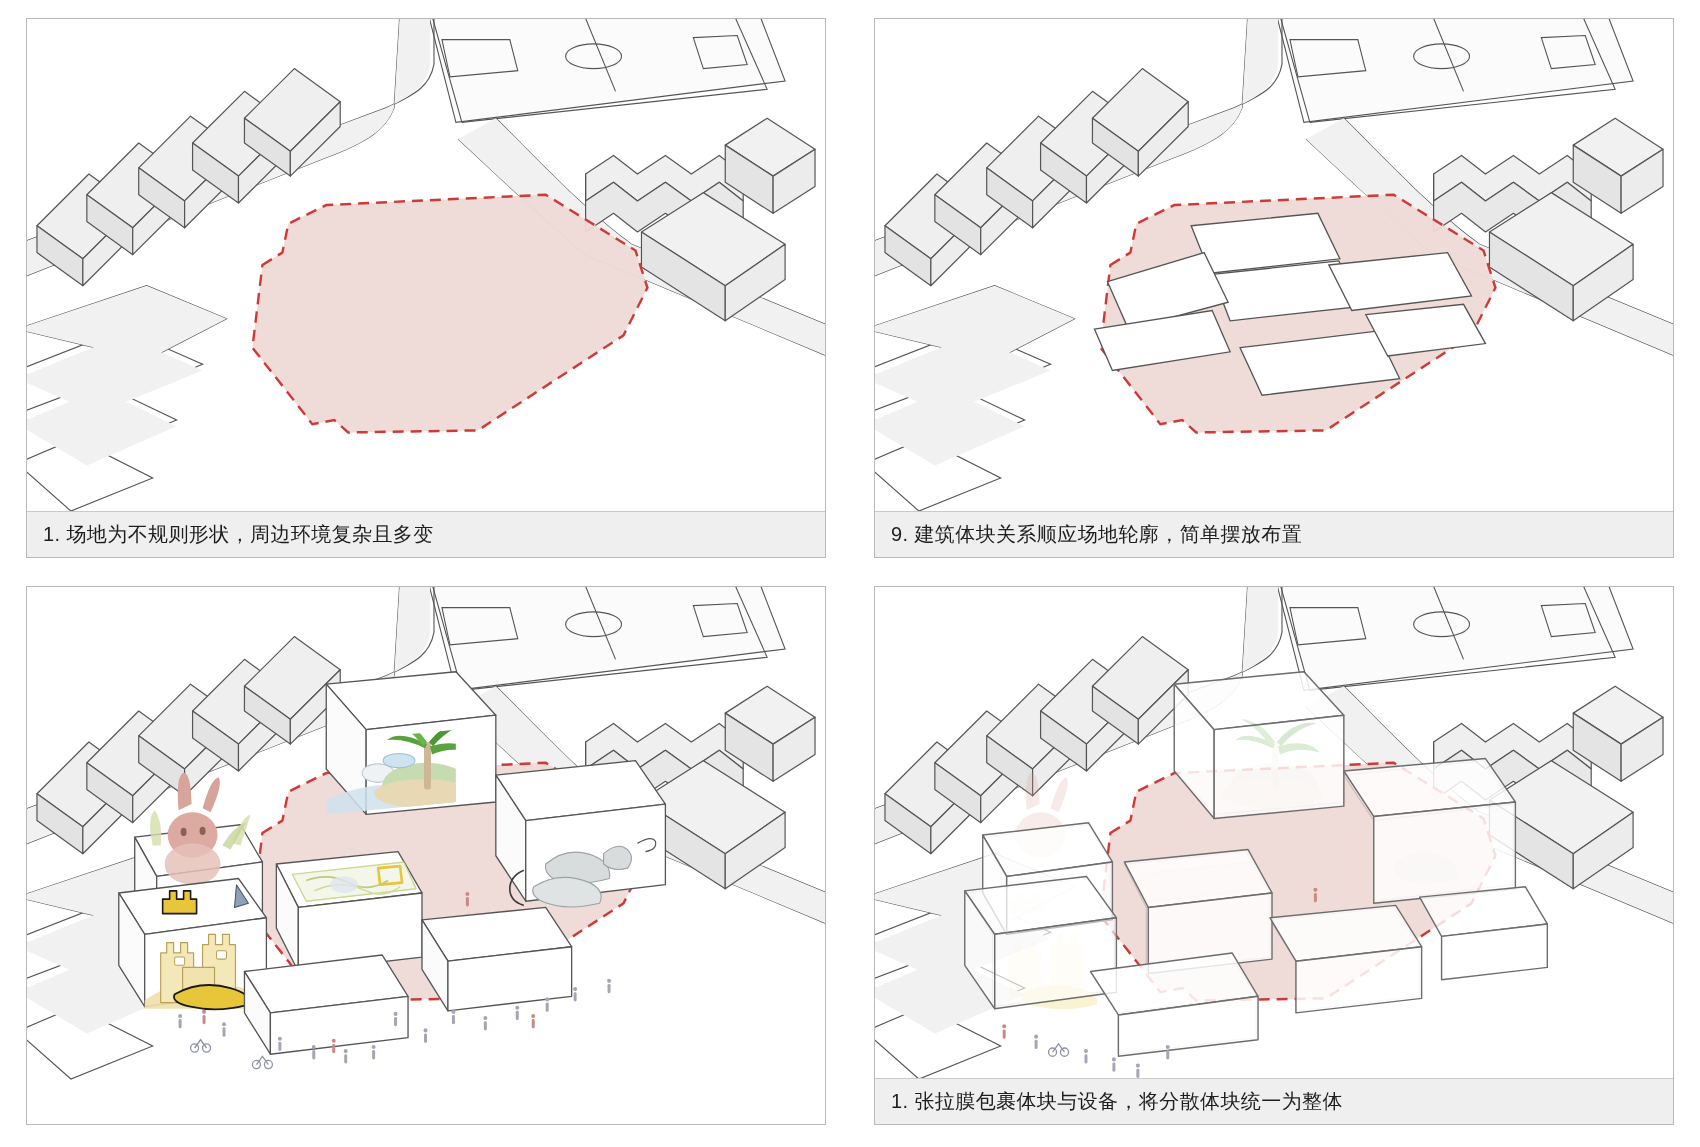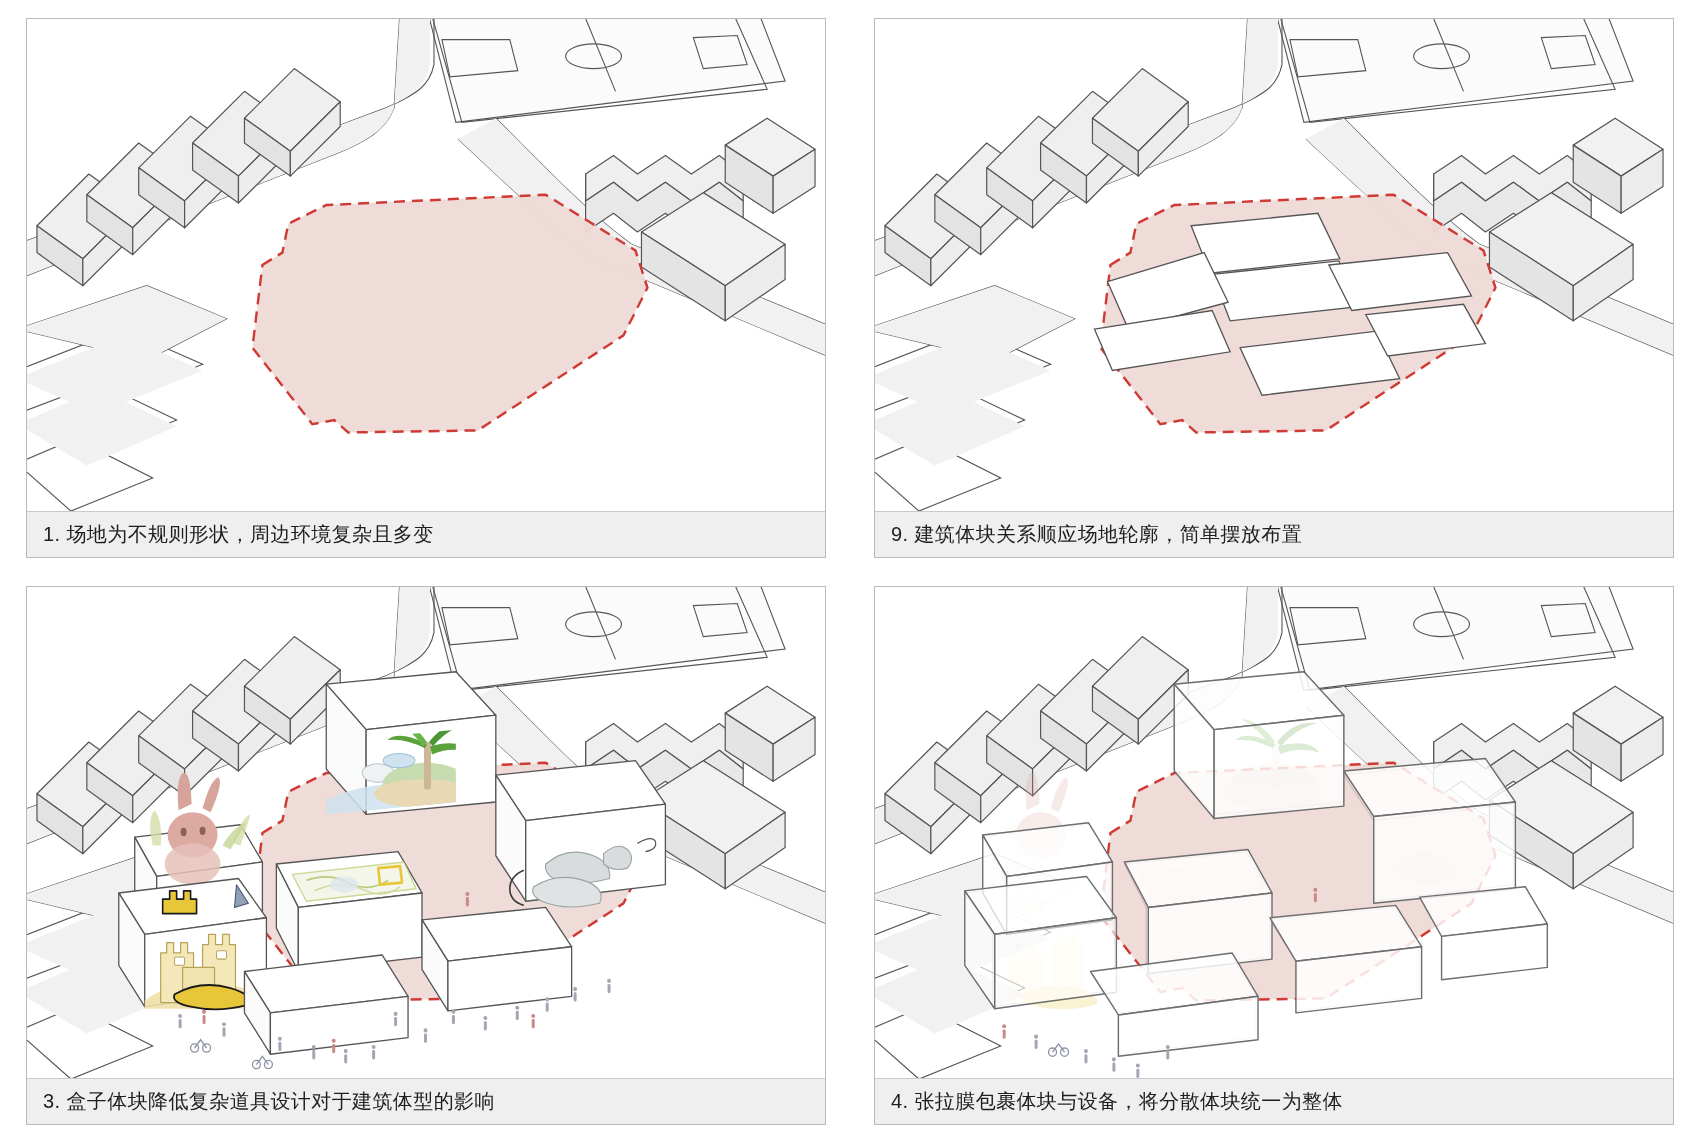--- a/index.html
+++ b/index.html
@@ -332,21 +332,20 @@
             <circle cx="168" cy="446" r="4"></circle>
               <circle cx="180" cy="446" r="4"></circle>
               <path d="M168 446 L174 438 L180 446"></path>
             <circle cx="230" cy="462" r="4"></circle>
               <circle cx="242" cy="462" r="4"></circle>
               <path d="M230 462 L236 454 L242 462"></path>
           </g>
         </g>
       </svg>
     </div>
-    <div class="caption">3. 盒子体块降低复杂道具设计对于建筑体型的影响</div>
   </div>
 
   <div class="panel">
     <div class="canvas">
       <svg viewBox="0 0 800 520" preserveAspectRatio="none">
         <rect x="0" y="0" width="800" height="520" fill="#ffffff"></rect>
         <use href="#context-lines"></use>
         <use href="#rowhouses"></use>
         <use href="#eastblocks"></use>
 
@@ -438,16 +437,16 @@
               <circle cx="441.5" cy="293" r="2"></circle>
           </g>
           <g fill="none" stroke="#8d92a8" stroke-width="1.3">
             <circle cx="178" cy="450" r="4"></circle>
               <circle cx="190" cy="450" r="4"></circle>
               <path d="M178 450 L184 442 L190 450"></path>
           </g>
         </g>
       </svg>
     </div>
-    <div class="caption">4. 张拉膜包裹体块与设备，将分散体块统一为整体</div>
+    <div class="caption">1. 张拉膜包裹体块与设备，将分散体块统一为整体</div>
   </div>
 
 </div>
 
 </body></html>

